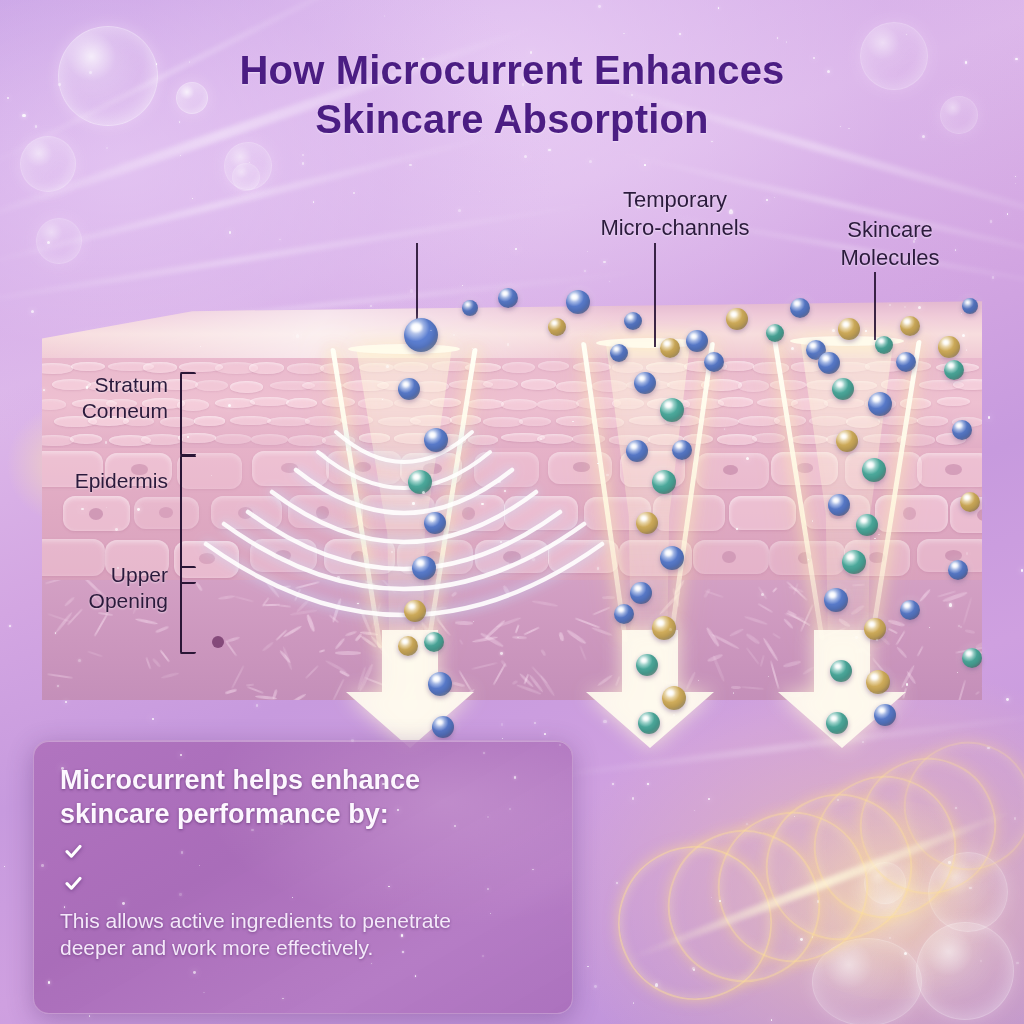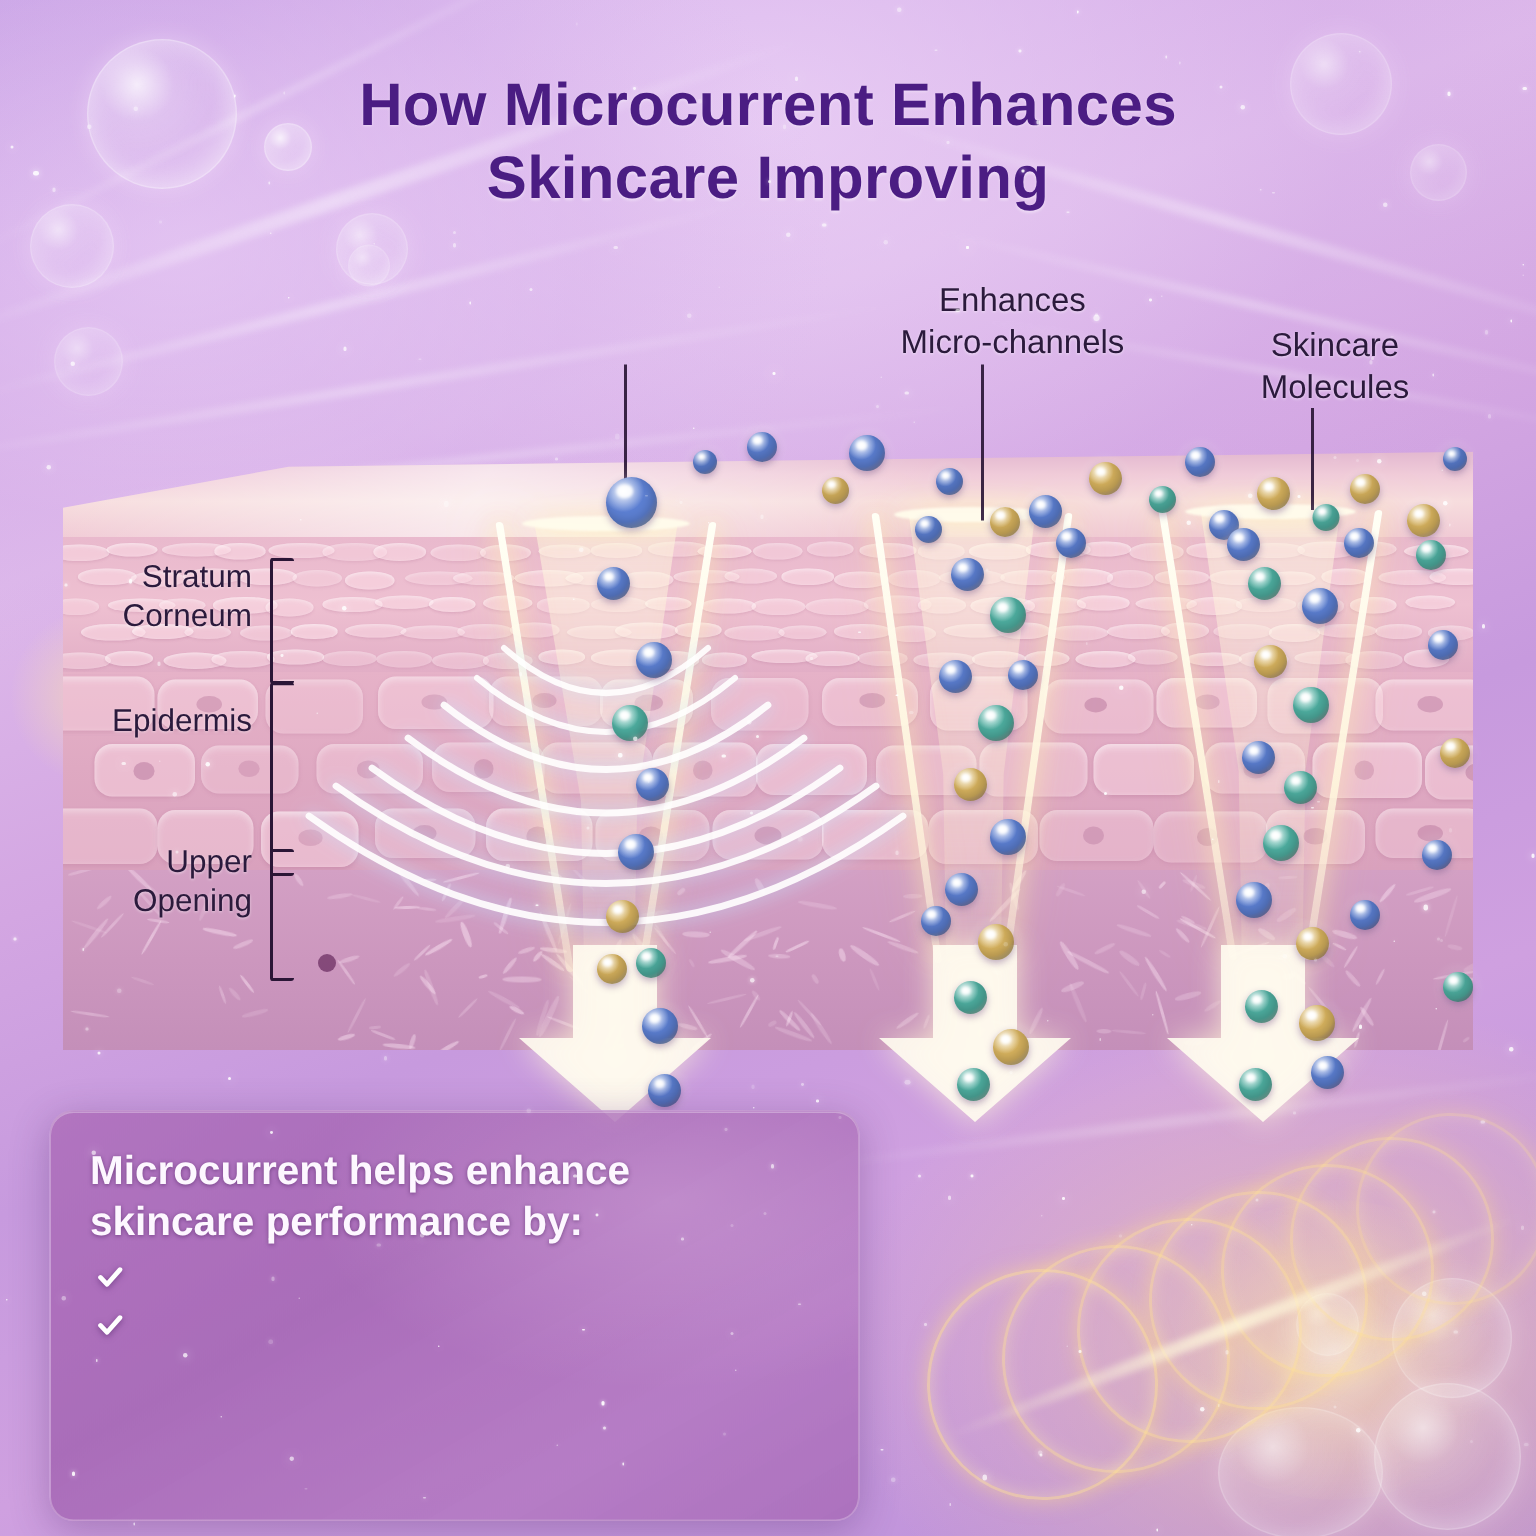--- a/index.html
+++ b/index.html
@@ -140,21 +140,21 @@
       <div class="coil" style="left:814px;top:776px;width:138px;height:138px;transform:rotate(-24deg);opacity:.82"></div>
       <div class="coil" style="left:860px;top:758px;width:132px;height:132px;transform:rotate(-24deg);opacity:.75"></div>
       <div class="coil" style="left:904px;top:742px;width:124px;height:124px;transform:rotate(-24deg);opacity:.6"></div>
       <div class="streak" style="left:612px;top:880px;width:420px;height:9px;transform:rotate(-21deg);opacity:.85;
            background:linear-gradient(90deg,rgba(255,230,160,0),rgba(255,248,220,.95),rgba(255,225,150,0));"></div>
     </div>
   </div>
 
   <div id="title">
     <span>How Microcurrent Enhances</span>
-    <span class="l2">Skincare Improving</span>
+    <span class="l2">Skincare Absorption</span>
   </div>
 
   <div id="skin">
 
     <div class="slab" id="surface">
         <div class="sheen"></div>
       </div>
 
     <div class="slab" id="sc">
       <div id="sc-cells">
@@ -611,21 +611,21 @@
       <path d="M296,470 Q404,556 512,470" stroke-width="4.5"></path>
       <path d="M272,492 Q404,592 536,492" stroke-width="4.5"></path>
       <path d="M248,512 Q404,626 560,512" stroke-width="4.5"></path>
       <path d="M224,524 Q404,654 584,524" stroke-width="4.5"></path>
       <path d="M206,544 Q404,686 602,544" stroke-width="4.5"></path>
     </g>
   </svg>
 
   <div class="leader" style="left:416px;top:243px;height:90px;"></div>
 
-  <div class="callout" style="left:540px;top:186px;width:270px;">Enhances
+  <div class="callout" style="left:540px;top:186px;width:270px;">Temporary
 Micro-channels</div>
   <div class="leader" style="left:654px;top:243px;height:104px;"></div>
 
   <div class="callout" style="left:790px;top:216px;width:200px;">Skincare
 Molecules</div>
   <div class="leader" style="left:874px;top:272px;height:68px;"></div>
 
   <div id="molecules">
       <div class="mol" style="left: 498px; top: 288px; width: 20px; height: 20px; background: radial-gradient(circle at 34% 28%, rgb(255, 255, 255) 0%, rgb(92, 127, 210) 42%, rgb(92, 127, 210) 62%, rgba(0, 0, 0, 0.3) 100%); box-shadow: rgba(90, 50, 110, 0.38) 0px 2px 5px, rgba(0, 0, 0, 0.22) -3px -4px 7px inset, rgba(255, 255, 255, 0.32) 0px 0px 9px;"></div>
       <div class="mol" style="left: 566px; top: 290px; width: 24px; height: 24px; background: radial-gradient(circle at 34% 28%, rgb(255, 255, 255) 0%, rgb(92, 127, 210) 42%, rgb(92, 127, 210) 62%, rgba(0, 0, 0, 0.3) 100%); box-shadow: rgba(90, 50, 110, 0.38) 0px 2px 5px, rgba(0, 0, 0, 0.22) -3px -4px 7px inset, rgba(255, 255, 255, 0.32) 0px 0px 9px;"></div>
@@ -705,20 +705,22 @@
           </span>
         </li>
         <li>
           <span class="tick">
             <svg width="19" height="19" viewBox="0 0 19 19">
               <path d="M3 9.6 L7.4 14.2 L16 4.4" fill="none" stroke="#ffffff" stroke-width="3.1" stroke-linecap="round" stroke-linejoin="round"></path>
             </svg>
           </span>
         </li>
       </ul>
+    <div id="panel-foot">This allows active ingredients to penetrate
+deeper and work more effectively.</div>
   </div>
 
 <div class="spark" style="left: 279.148px; top: 239.074px; width: 1.37571px; height: 1.37571px; opacity: 0.278667; box-shadow: rgba(255, 255, 255, 0.9) 0px 0px 2.8px;"></div>
     <div class="spark" style="left: 312.565px; top: 201.424px; width: 1.69141px; height: 1.69141px; opacity: 0.782778; box-shadow: rgba(255, 255, 255, 0.9) 0px 0px 3.2px;"></div>
     <div class="spark" style="left: 692.14px; top: 967.355px; width: 3.1096px; height: 3.1096px; opacity: 0.407696; box-shadow: rgba(255, 255, 255, 0.9) 0px 0px 3.5px;"></div>
     <div class="spark" style="left: 719.452px; top: 900.486px; width: 1.74265px; height: 1.74265px; opacity: 0.790014; box-shadow: rgba(255, 255, 255, 0.9) 0px 0px 5.3px;"></div>
     <div class="spark" style="left: 458.107px; top: 209.08px; width: 3.00011px; height: 3.00011px; opacity: 0.377001; box-shadow: rgba(255, 255, 255, 0.9) 0px 0px 4.2px;"></div>
     <div class="spark" style="left: 603.24px; top: 719.738px; width: 3.28008px; height: 3.28008px; opacity: 0.400006; box-shadow: rgba(255, 255, 255, 0.9) 0px 0px 3.1px;"></div>
     <div class="spark" style="left: 508.762px; top: 807.884px; width: 2.54833px; height: 2.54833px; opacity: 0.25901; box-shadow: rgba(255, 255, 255, 0.9) 0px 0px 4.3px;"></div>
     <div class="spark" style="left: 969.077px; top: 886.528px; width: 2.8757px; height: 2.8757px; opacity: 0.386938; box-shadow: rgba(255, 255, 255, 0.9) 0px 0px 2.3px;"></div>

